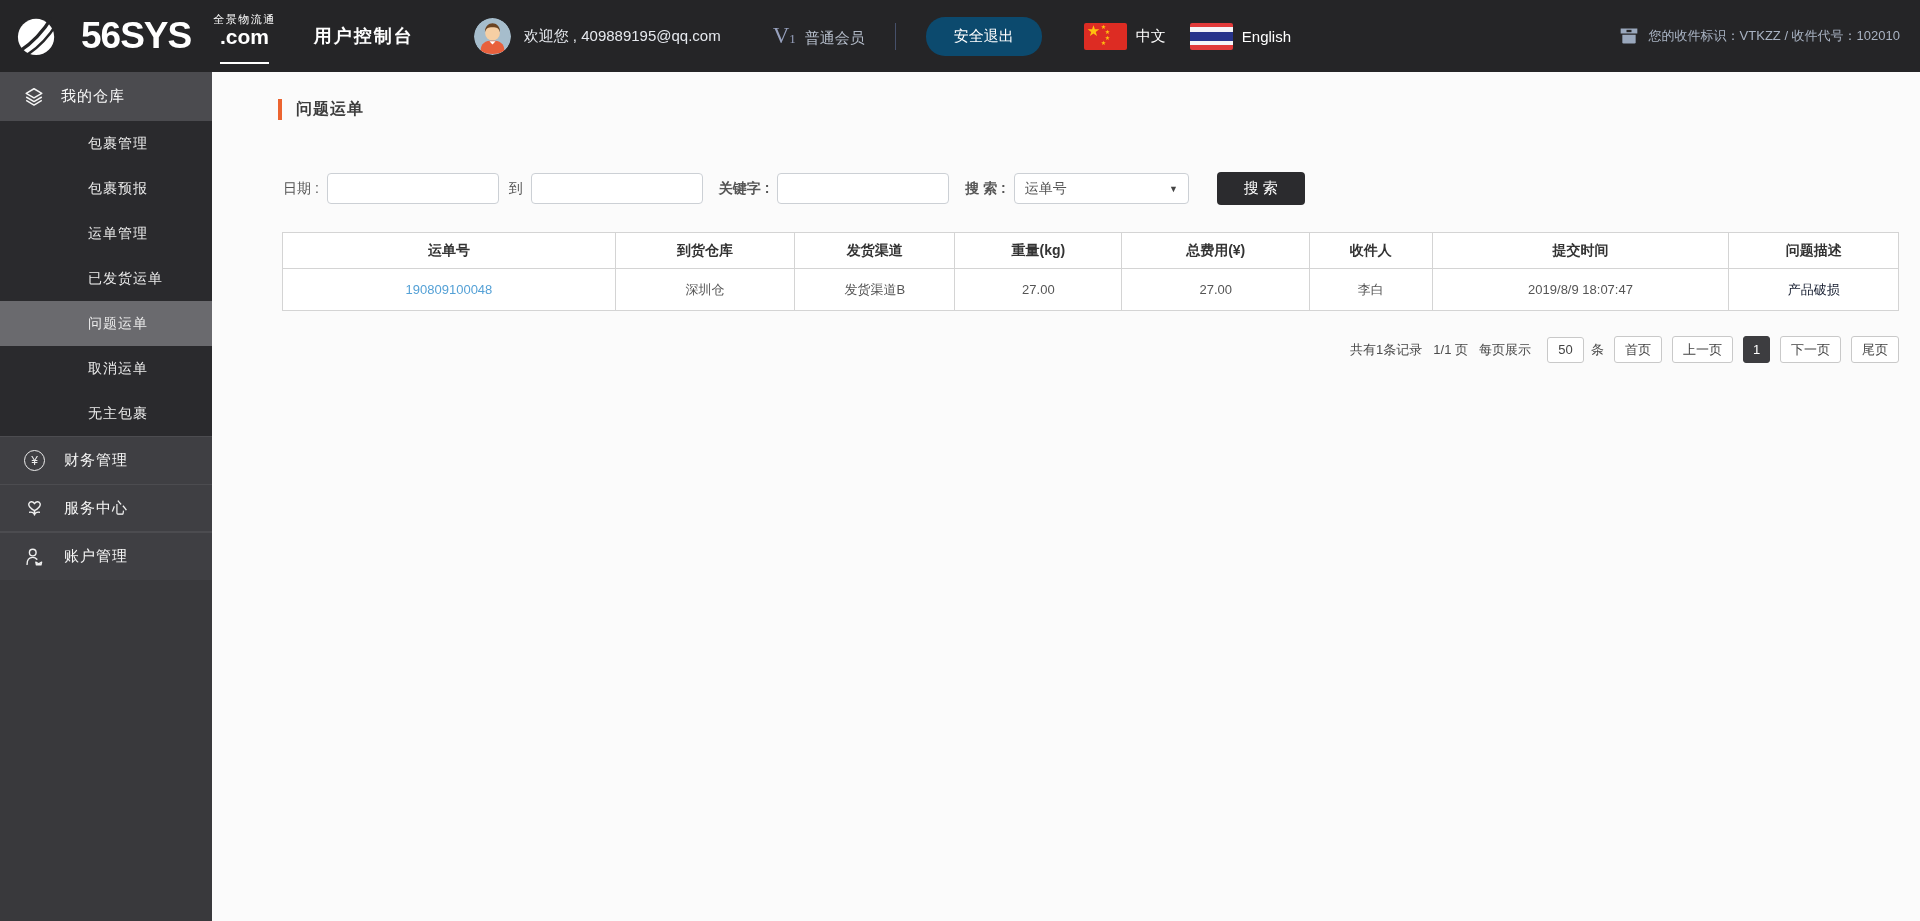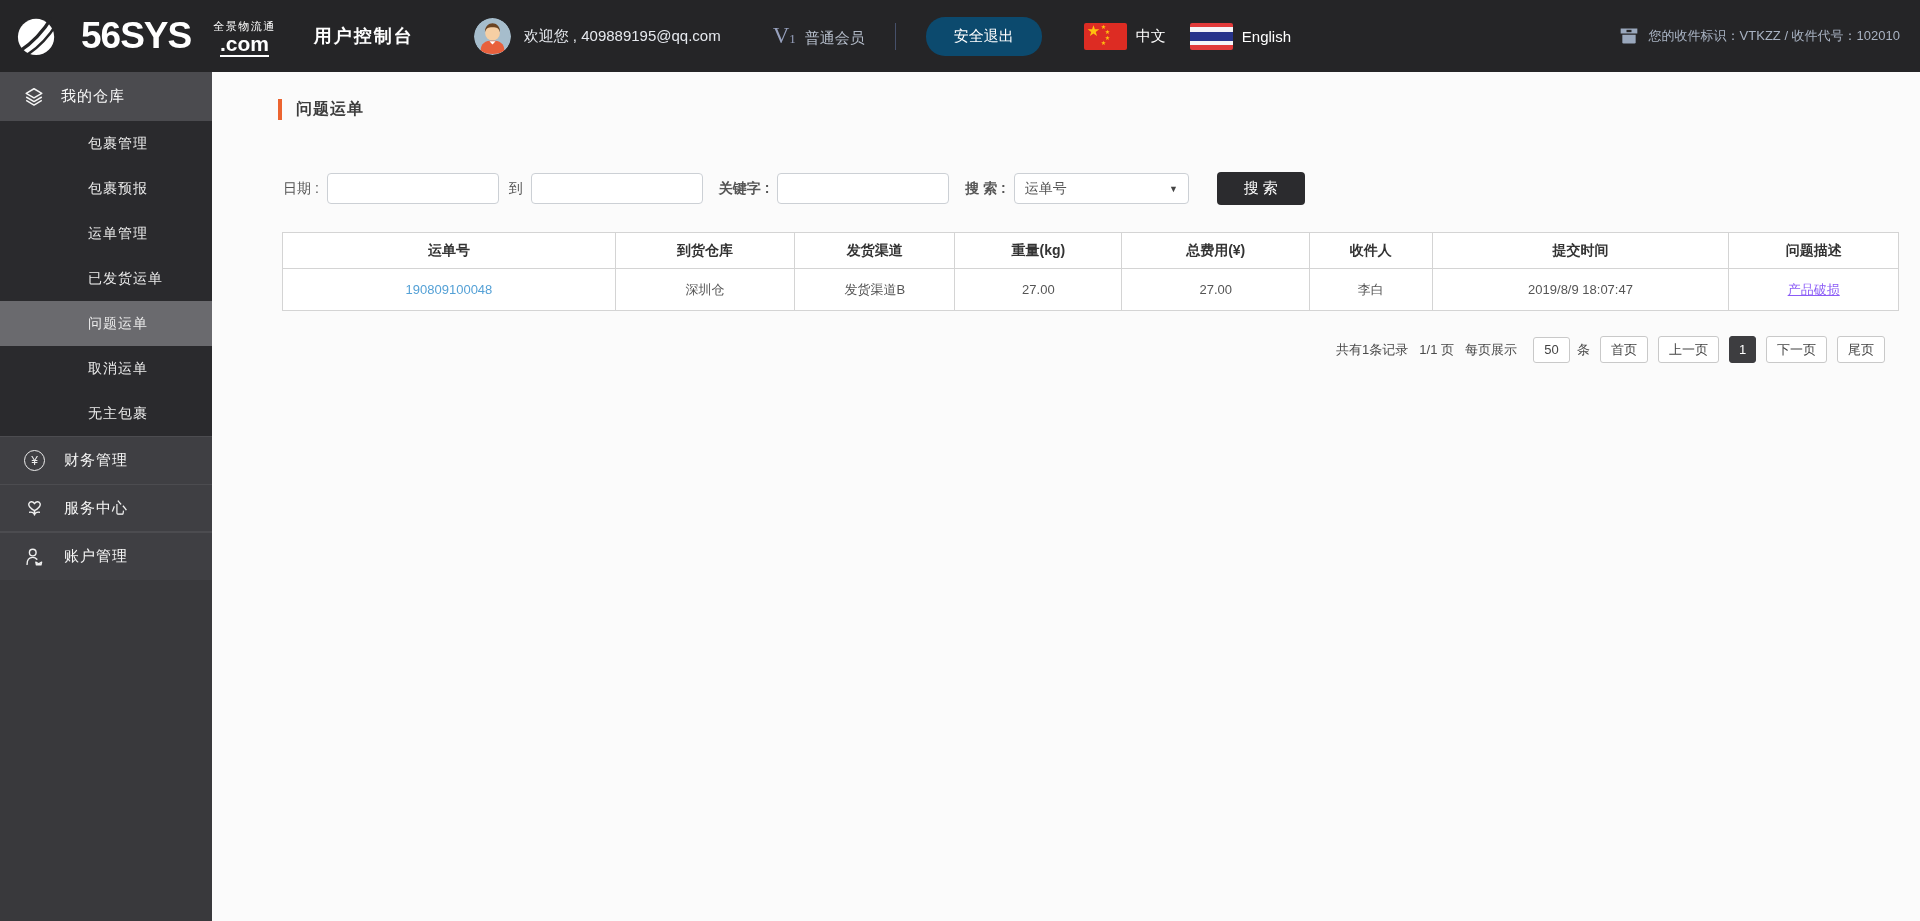--- a/index.html
+++ b/index.html
@@ -11,21 +11,21 @@
   
   .topbar {
     position:absolute; left:0; top:0; width:1920px; height:72px;
     background:#252527; display:flex; align-items:center; color:#fff; z-index:10;
   }
   .logo-wrap { display:flex; align-items:center; padding-left:16px;gap:17px; }
   .logo-globe { width:42px; height:42px; }
   .brand { font-size:37px; font-weight:bold; color:#fff; margin-left:6px; letter-spacing:-1px; }
   .brand-stack { display:flex; flex-direction:column; align-items:center; margin-left:5px; margin-top:6px; line-height:1; }
   .tagline { font-size:11px; letter-spacing:1.5px; color:#fff; }
-  .domain { font-size:21px; font-weight:bold; border-bottom:2px solid #fff; line-height:1; padding-bottom:1px; margin-top:1px; }
+  .domain { font-size:21px; font-weight:bold; border-bottom:2px solid #fff; line-height:1; padding-bottom:15px; margin-top:1px; }
   .console-title { font-size:18px; font-weight:bold; margin-left:38px; letter-spacing:2px; }
   .user-cluster { display:flex; align-items:center; margin-left:60px; }
   .avatar { width:37px; height:37px; border-radius:50%; overflow:hidden; flex:none; }
   .welcome { margin-left:13px; font-size:15px; color:#e6e9ee; }
   .vip-wrap { display:flex; align-items:baseline; margin-left:52px; }
   .v-badge { font-family:"Liberation Serif","DejaVu Serif",serif; font-size:23px; color:#97a1bd; line-height:1; }
   .v-level { font-family:"Liberation Serif","DejaVu Serif",serif; font-size:13px; color:#97a1bd; }
   .member { font-size:15px; color:#b3bbc8; margin-left:9px; }
   .v-divider { width:1px; height:27px; background:#46506a; margin:0 30px; }
   .logout-btn { background:#0c4a6e; border:none; border-radius:19px; padding:10px 28px; font-size:15px; color:#fff; cursor:pointer; font-family:inherit; }
@@ -69,23 +69,23 @@
   .select-value { margin-left:10px; font-size:14px; color:#555; }
   .select-caret { position:absolute; right:10px; font-size:9px; color:#444; }
   .search-btn { margin-left:28px; width:88px; height:33px; background:#2b2b2e; color:#fff; font-size:15px; border:none; border-radius:4px; cursor:pointer; font-family:inherit; }
   
   .data-table { position:absolute; left:70px; top:160px; width:1617px; border-collapse:collapse; table-layout:fixed; background:#fff; }
   .data-table th, .data-table td { border:1px solid #d4d4d4; text-align:center; }
   .data-table th { height:36px; font-size:14px; color:#333; font-weight:bold; }
   .data-table td { height:42px; font-size:13px; color:#555; }
   .data-table { border:1px solid #c3c3c3; }
   td.link a { color:#55a1d6; text-decoration:none; cursor:pointer; }
-  td.danger { color:#8b5cf6;text-decoration:underline; }
-  
-  .pagination { position:absolute; left:56px; top:264px; width:1617px; display:flex; justify-content:flex-end; align-items:center; font-size:13px; color:#4a4a4a; }
+  td.danger { color:#0f172a; }
+  
+  .pagination { position:absolute; left:70px; top:264px; width:1617px; display:flex; justify-content:flex-end; align-items:center; font-size:13px; color:#4a4a4a; }
   .pg-text { margin-left:11px; white-space:nowrap; }
   .page-size-input { width:37px; height:26px; margin-left:16px; border:1px solid #c9c9c9; border-radius:3px; text-align:center; font-size:13px; color:#444; background:#fff; font-family:inherit; }
   .pg-btn { margin-left:10px; height:27px; padding:0 10px; background:#fff; border:1px solid #c9c9c9; border-radius:3px; font-size:13px; color:#444; cursor:pointer; font-family:inherit; }
   .pg-btn.active { background:#3d3d40; color:#fff; border-color:#3d3d40; width:27px; padding:0; }
 </style>
 </head>
 <body>
 
 <header class="topbar">
   <div class="logo-wrap">

